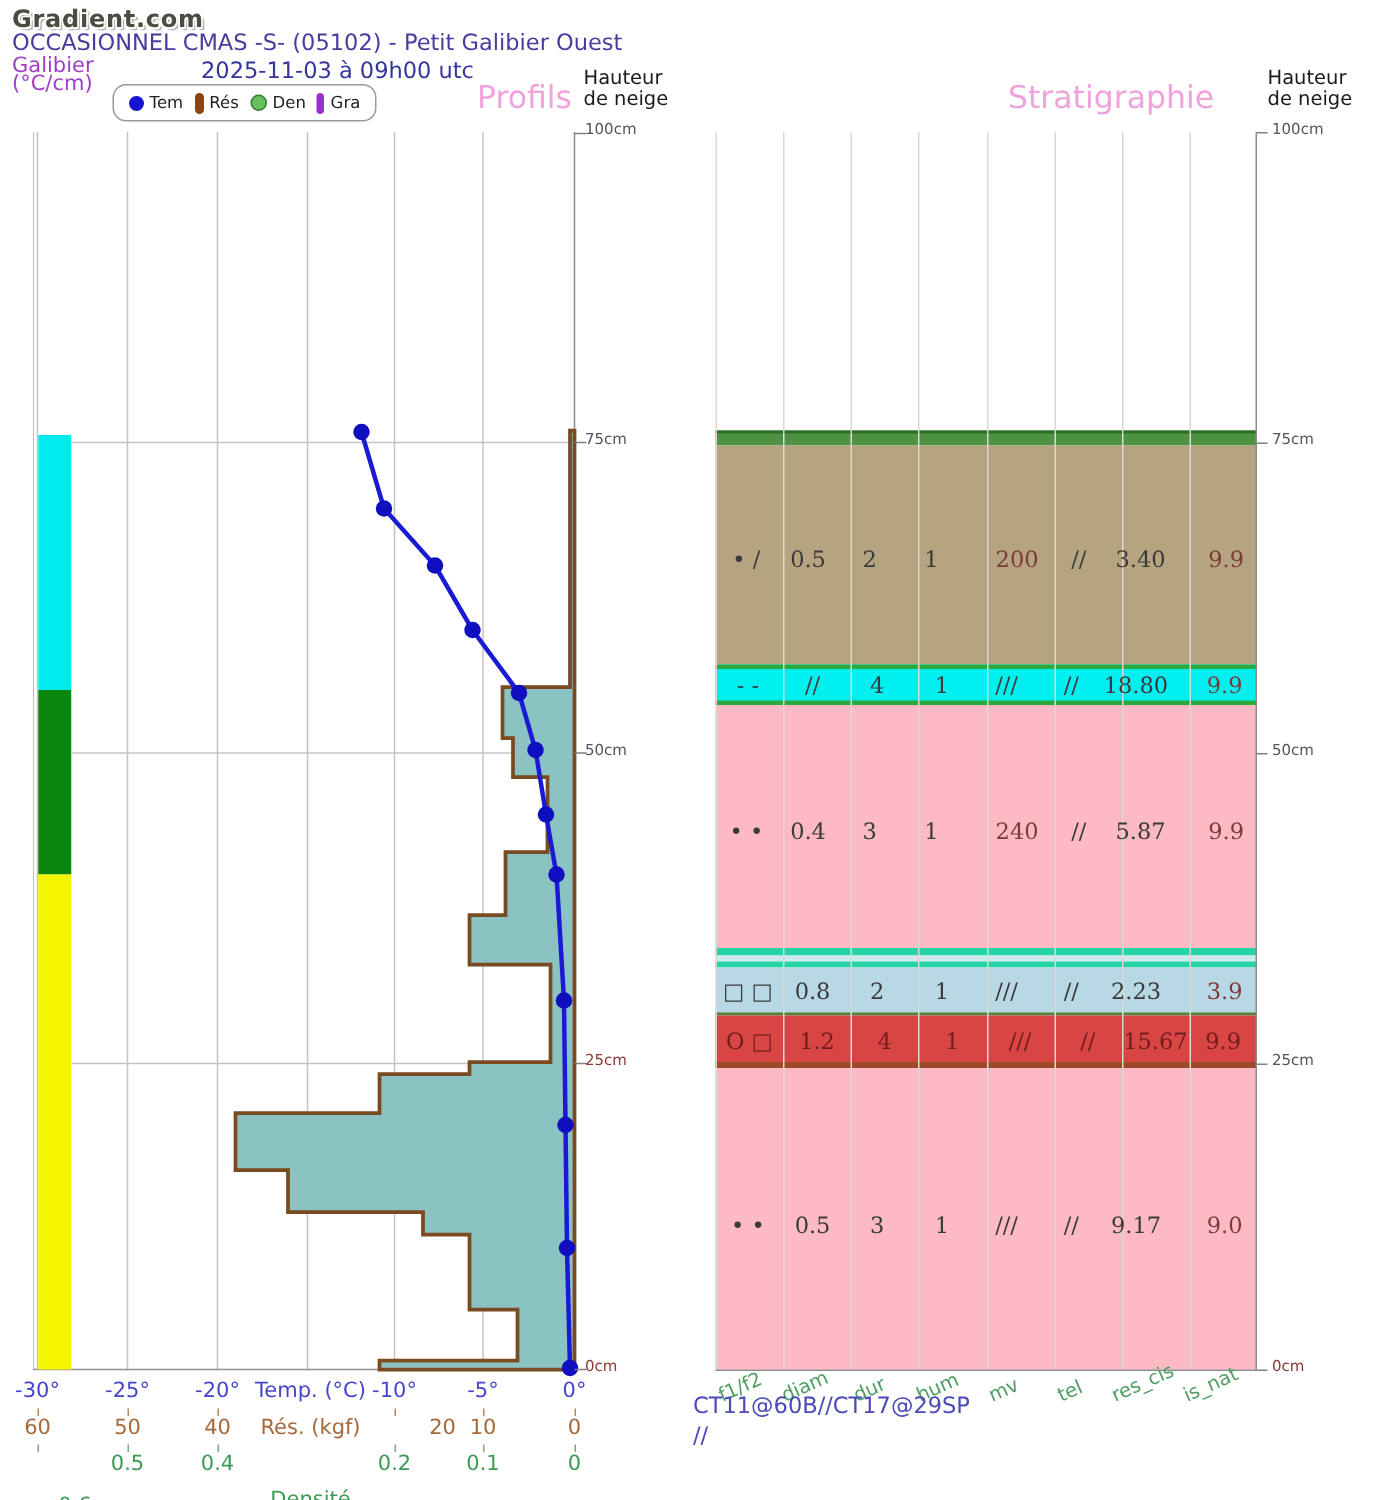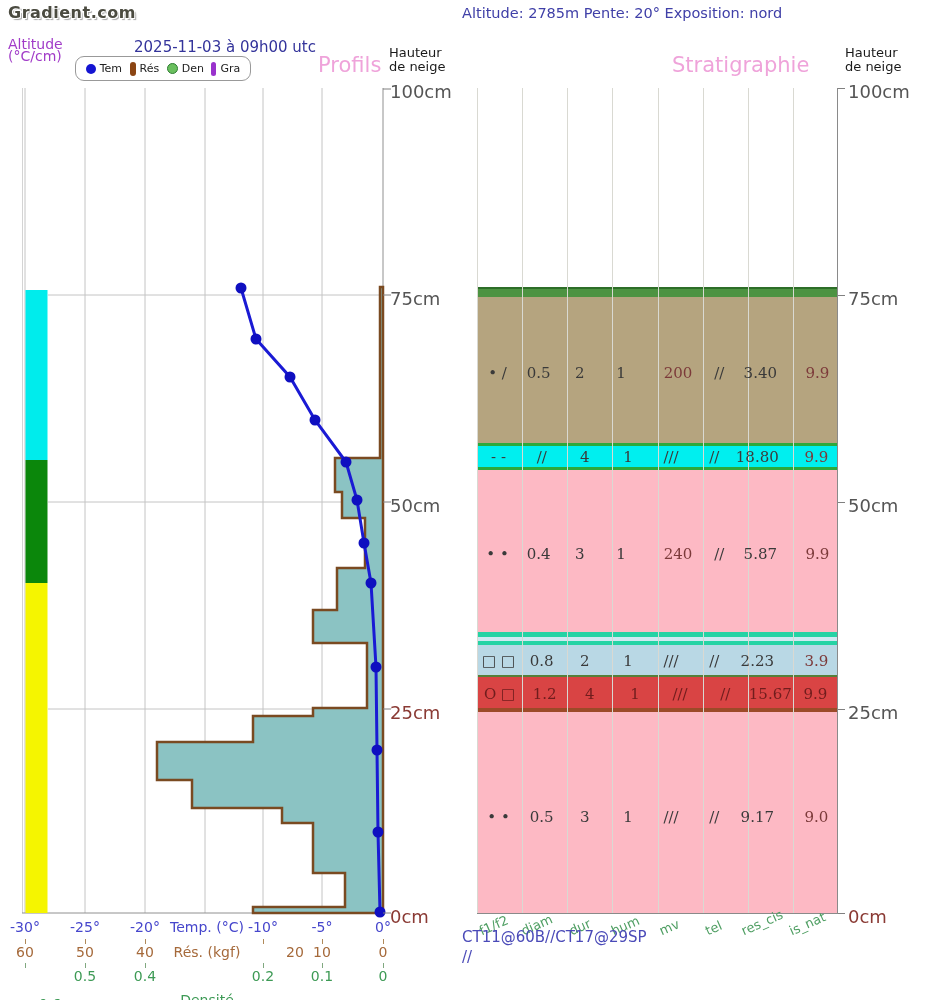--- a/index.html
+++ b/index.html
@@ -19,21 +19,21 @@
   .hauteur{font-size:13px;color:#1a1a1a;line-height:14px;}
   
   .legendbox{left:75px;top:56px;width:176px;height:25px;border:1.5px solid #999;border-radius:9px;
              display:flex;align-items:center;justify-content:space-around;padding:0 6px;box-sizing:border-box;}
   .lg-item{display:flex;align-items:center;gap:4px;font-size:11px;color:#222;}
   .dot-blue{width:10px;height:10px;border-radius:50%;background:#1414d2;}
   .cap-brown{width:6px;height:14px;border-radius:3px;background:#8b4513;}
   .circ-green{width:11px;height:11px;border-radius:50%;background:#6abf5e;border:1.5px solid #2e7d32;box-sizing:border-box;}
   .cap-purple{width:5px;height:14px;border-radius:3px;background:#9932cc;}
   
-  .ytick{font-size:18px;color:#555;}
+  .ytick{font-size:10px;color:#555;}
   .ytick.warm{color:#8a3a34;}
   .xlab{position:absolute;transform:translateX(-50%);font-size:14px;white-space:nowrap;}
   .row-temp{color:#4646cc;}
   .row-res{color:#a5693a;}
   .row-den{color:#3d9a55;}
   .tick{position:absolute;width:1px;height:5px;}
   
   #strat{left:477px;top:88px;width:361px;height:825px;}
   .layer{position:absolute;left:0;width:361px;}
   .gline{position:absolute;top:0;width:1px;height:825px;background:#d9d9d2;}
@@ -46,24 +46,24 @@
           transform-origin:left center;white-space:nowrap;}
   .ct{left:462px;font-size:15px;color:#4a4ab8;}
   .axisline{position:absolute;background:#8a8a8a;}
 </style>
 </head>
 <body>
 
 <div id="stage">
 
   <div class="abs logo">Gradient.com</div>
-  <div class="abs grad1">Altitude</div>
+  <div class="abs title">OCCASIONNEL CMAS -S- (05102) - Petit Galibier Ouest</div>
+  <div class="abs grad1">Galibier</div>
   <div class="abs grad2">(°C/cm)</div>
   <div class="abs date">2025-11-03 à 09h00 utc</div>
-  <div class="abs alt">Altitude: 2785m Pente: 20° Exposition: nord</div>
 
   <div class="abs legendbox">
     <span class="lg-item">
       <span class="dot-blue"></span>
       <span>Tem</span>
     </span>
     <span class="lg-item">
       <span class="cap-brown"></span>
       <span>Rés</span>
     </span>

